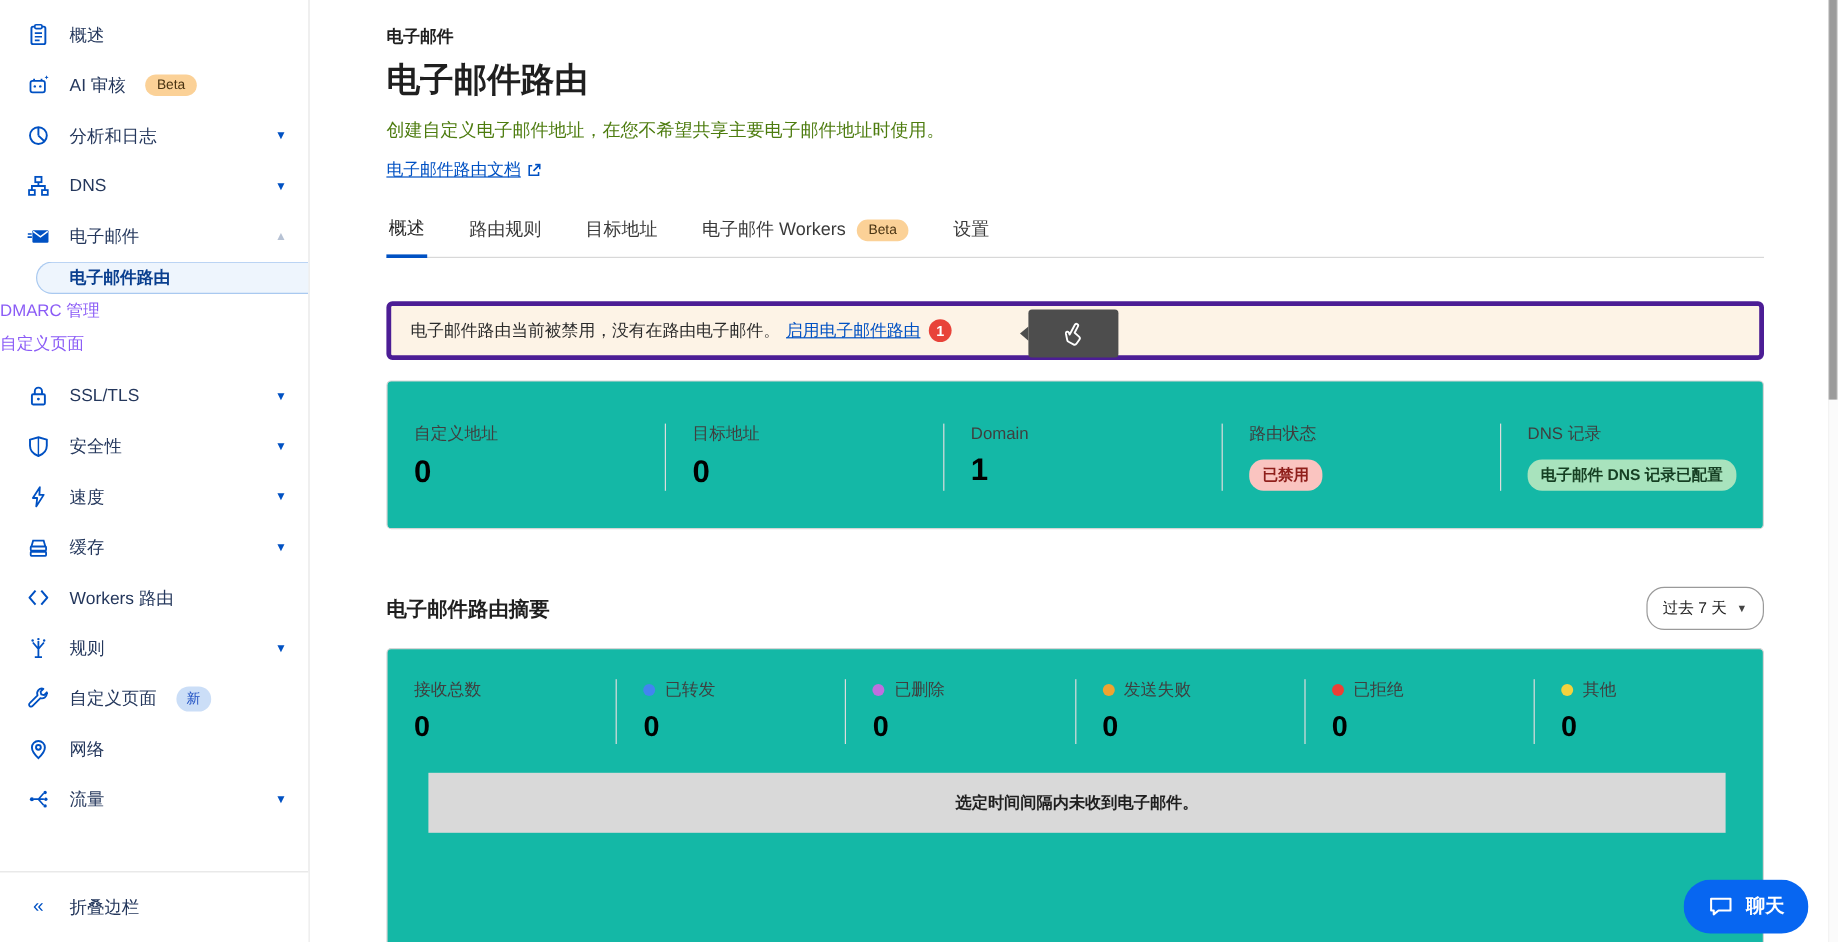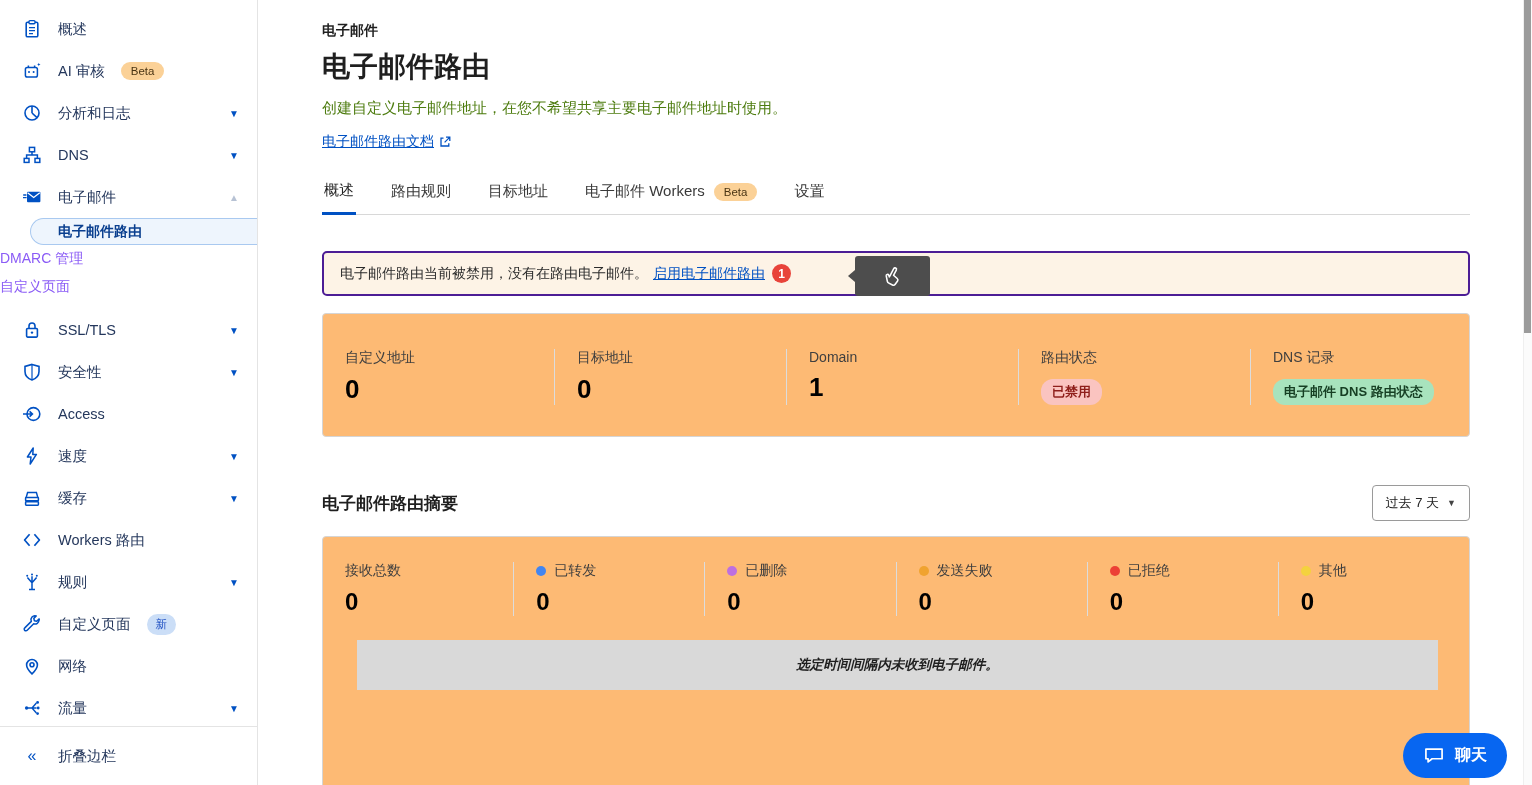--- a/index.html
+++ b/index.html
@@ -35,60 +35,60 @@
   .page-desc { font-size:15px; color:#4d7c0f; margin-top:13px; }
   .doc-link { display:inline-flex; align-items:center; gap:5px; margin-top:15px;
     color:#0051c3; font-size:14px; text-decoration:underline; cursor:pointer; }
 
   .tabs { display:flex; margin-top:20px; border-bottom:1px solid #d8d8d8; }
   .tab { padding:10px 2px 12px; margin-right:33px; font-size:15px; color:#3a3a3a;
     cursor:pointer; display:flex; align-items:center; gap:9px; }
   .tab.active { color:#1f1f1f; border-bottom:3px solid #0051c3; margin-bottom:-1px; }
 
   .banner { position:relative; margin-top:36px; background:#fdf3e6;
-    border:2px solid #4c1d95; border-radius:5px; padding:11px 16px;
+    border:4px solid #4c1d95; border-radius:5px; padding:11px 16px;
     font-size:14px; color:#2b2b2b; display:flex; align-items:flex-end; }
   .banner a { color:#0051c3; text-decoration:underline; margin-left:5px; cursor:pointer; }
   .step-badge { display:inline-flex; align-items:center; justify-content:center;
     width:19px; height:19px; border-radius:50%; background:#e8433a; color:#fff;
     font-size:12px; font-weight:bold; margin-left:7px; }
   .cursor-tooltip { position:absolute; left:531px; top:3px; width:75px; height:40px;
     background:#4d4d4d; border-radius:3px; display:flex; align-items:center;
     justify-content:center; }
   .cursor-tooltip::before { content:""; position:absolute; left:-7px; top:14px;
     border-top:6px solid transparent; border-bottom:6px solid transparent;
     border-right:7px solid #4d4d4d; }
   .cursor-tooltip svg { transform:rotate(28deg); }
 
   .section-heading { font-size:17px; font-weight:bold; margin-top:22px; }
-  .card { border:1px solid #d5d5d5; border-radius:4px; background:#fdba74;gap:13px; }
+  .card { border:1px solid #d5d5d5; border-radius:4px; background:#14b8a6;gap:13px; }
   .config-card { margin-top:17px; display:flex; padding:35px 0 31px; }
   .col { flex:1; padding:0 18px 0 22px; }
   .col + .col { border-left:1px solid #dcdcdc; }
   .col .label { font-size:14px; color:#3f3f3f; display:flex; align-items:center; gap:8px; }
   .col .value { font-size:26px; font-weight:bold; margin-top:7px; color:#000; }
   .badge-status { display:inline-block; margin-top:12px; padding:4px 11px;
     border-radius:12px; font-size:13px;font-weight:bold; }
   .badge-red { background:#fac4c0; color:#8f1f1b; }
   .badge-green { background:#a8e3bd; color:#163f23; }
 
   .summary-head { display:flex; align-items:center; justify-content:space-between;
     margin-top:48px; }
   .range-btn { display:flex; align-items:center; gap:8px; border:1px solid #9a9a9a;
-    border-radius:4px; background:#fff; padding:8px 13px; font-size:13px;
+    border-radius:15px; background:#fff; padding:8px 13px; font-size:13px;
     color:#222; cursor:pointer; }
   .range-btn .caret { font-size:9px; color:#444; }
 
   .stats-card { margin-top:15px; height:280px; padding-top:25px; }
   .stats-row { display:flex; }
   .stats-row .value { font-size:24px; margin-top:8px; }
   .dot { width:10px; height:10px; border-radius:50%; display:inline-block; }
   .empty-bar { margin:24px 31px 0 34px; height:50px; background:#d9d9d9;
     display:flex; align-items:center; justify-content:center;
-    font-weight:bold; font-size:13.5px; color:#1f1f1f;font-style:italic; }
+    font-weight:bold; font-size:13.5px; color:#1f1f1f; }
 
   .chat-btn { position:fixed; right:25px; bottom:7px; height:45px; padding:0 20px;
     border-radius:24px; background:#0766f1; color:#fff; display:flex;
     align-items:center; gap:10px; font-size:16px; font-weight:bold;
     border:none; cursor:pointer; }
 
   .scrollbar { position:fixed; right:0; top:0; width:9px; height:785px;
     background:#fbfbfb; border-left:1px solid #efefef; }
   .scroll-thumb { position:absolute; right:1px; top:0; width:7px; height:333px;
     background:#9b9b9b; cursor:pointer; }
@@ -185,29 +185,20 @@
     <span class="icon">
       <svg viewBox="0 0 20 20" fill="none" stroke="currentColor" stroke-width="1.6">
           <path d="M10 2.4l7 2v5.1c0 4-3 7.1-7 8.5-4-1.4-7-4.5-7-8.5V4.4z"></path>
           <path d="M10 2.4V18" stroke-width="1.2"></path>
         </svg>
     </span>
     <span>安全性</span>
     <span class="chev">▼</span>
   </div>
 
-  <div class="nav-item">
-    <span class="icon">
-      <svg viewBox="0 0 20 20" fill="none" stroke="currentColor" stroke-width="1.6">
-          <circle cx="11.4" cy="10" r="6.4"></circle>
-          <path d="M1 10h9.4M7.6 7.4L10.4 10l-2.8 2.6"></path>
-        </svg>
-    </span>
-    <span>Access</span>
-  </div>
 
   <div class="nav-item">
     <span class="icon">
       <svg viewBox="0 0 20 20" fill="none" stroke="currentColor" stroke-width="1.5" stroke-linejoin="round">
           <path d="M11.2 2L5.4 11h3.6L8.2 18l6.2-9.6h-3.6z"></path>
         </svg>
     </span>
     <span>速度</span>
     <span class="chev">▼</span>
   </div>
@@ -344,21 +335,21 @@
     <div class="col">
       <div class="label">Domain</div>
       <div class="value">1</div>
     </div>
     <div class="col">
       <div class="label">路由状态</div>
       <span class="badge-status badge-red">已禁用</span>
     </div>
     <div class="col">
       <div class="label">DNS 记录</div>
-      <span class="badge-status badge-green">电子邮件 DNS 路由状态</span>
+      <span class="badge-status badge-green">电子邮件 DNS 记录已配置</span>
     </div>
   </div>
 
   <div class="summary-head">
     <h2 class="section-heading" style="margin-top:0;">电子邮件路由摘要</h2>
     <button class="range-btn">
       <span>过去 7 天</span>
       <span class="caret">▼</span>
     </button>
   </div>

